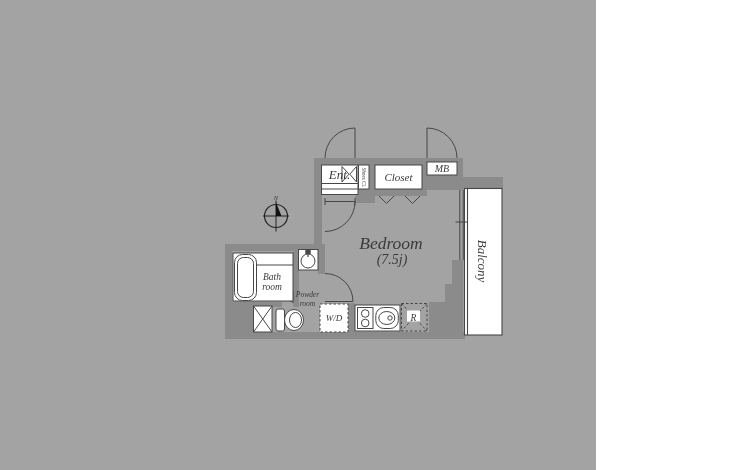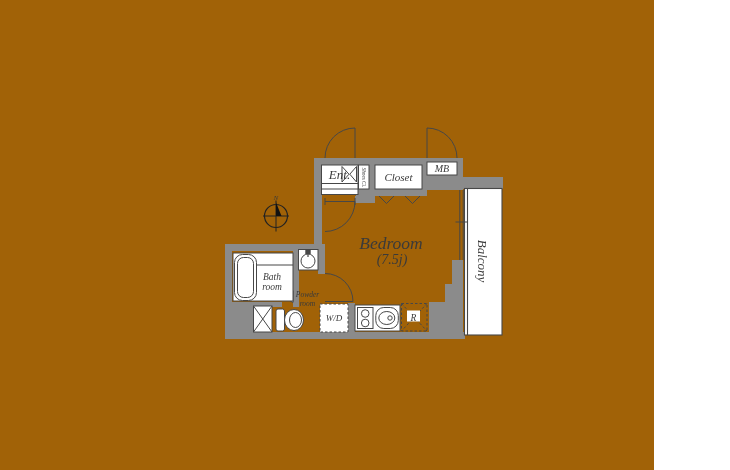--- a/index.html
+++ b/index.html
@@ -1,16 +1,16 @@
 <!DOCTYPE html>
 <html><head>
 <meta charset="utf-8">
 <style>
   html,body{margin:0;padding:0;background:#ffffff;}
-  .canvas{position:relative;width:654px;height:470px;background:#a16207;overflow:hidden;
+  .canvas{position:relative;width:596px;height:470px;background:#a3a3a3;overflow:hidden;
           font-family:"Liberation Serif","DejaVu Serif",serif;}
   svg text{font-family:"Liberation Serif","DejaVu Serif",serif;font-style:italic;fill:#3a3a3a;}
 </style>
 </head>
 <body>
 
 <div class="canvas">
   <svg width="730" height="470" viewBox="0 0 730 470">
 
     <g fill="#8b8b8b">

